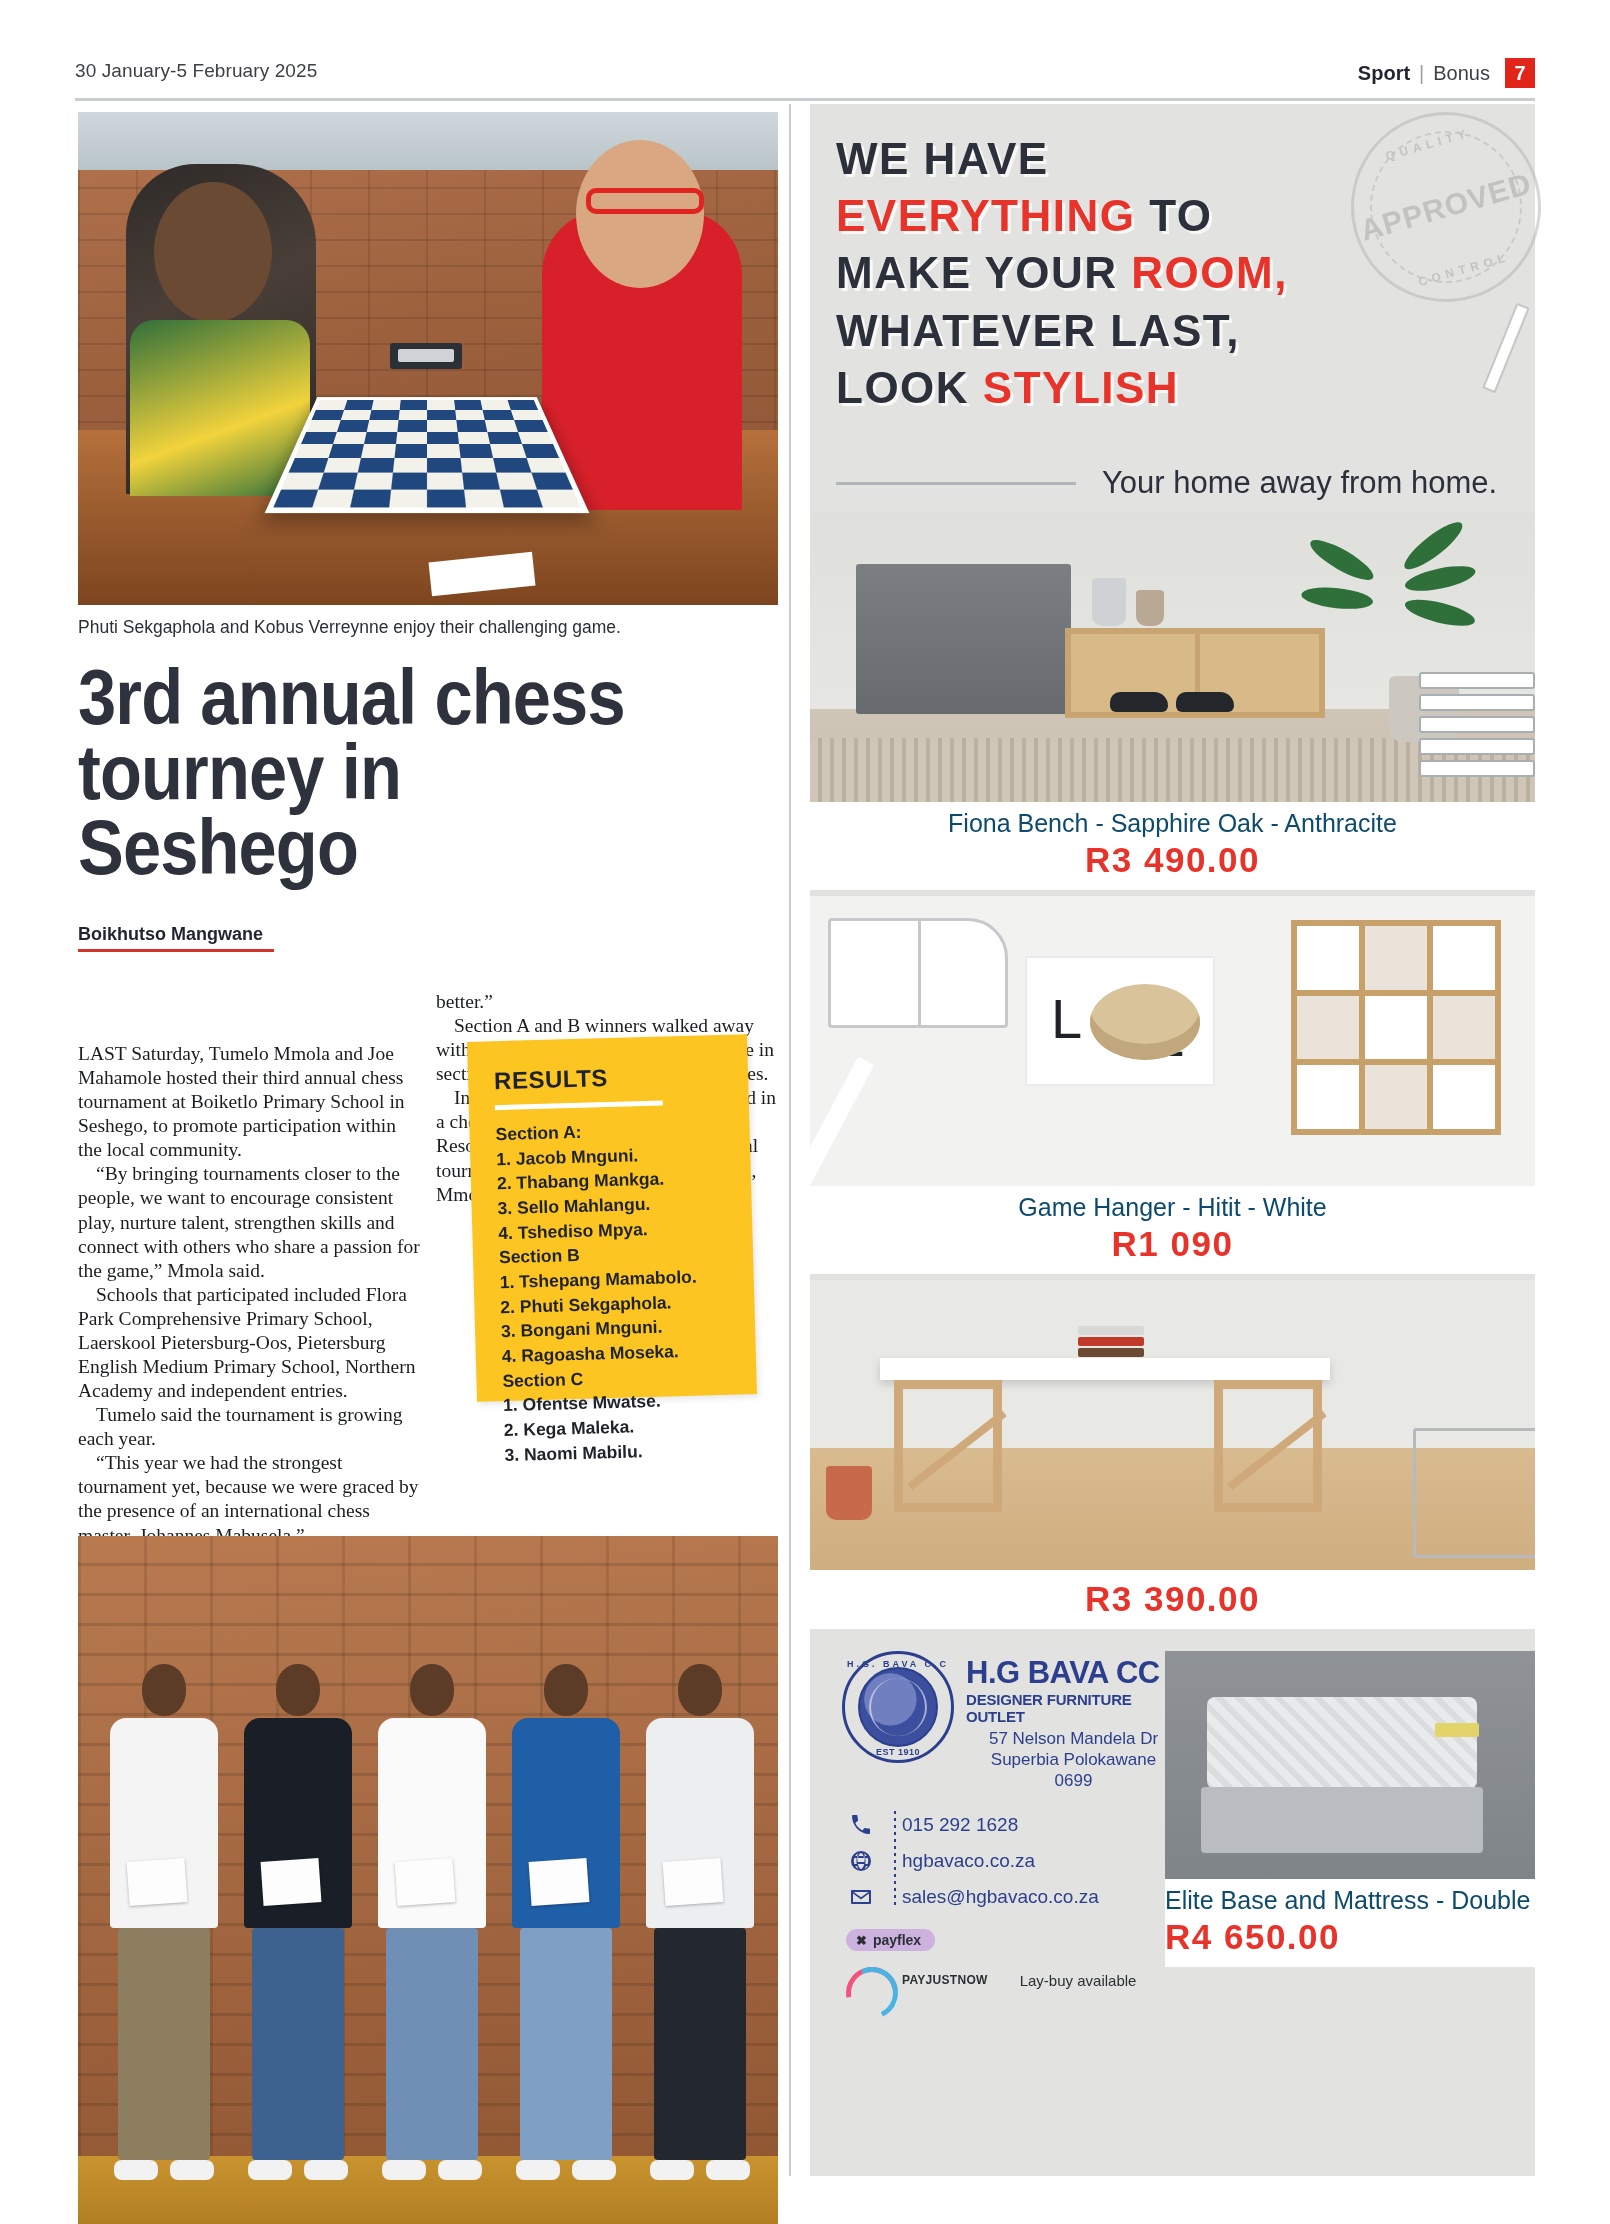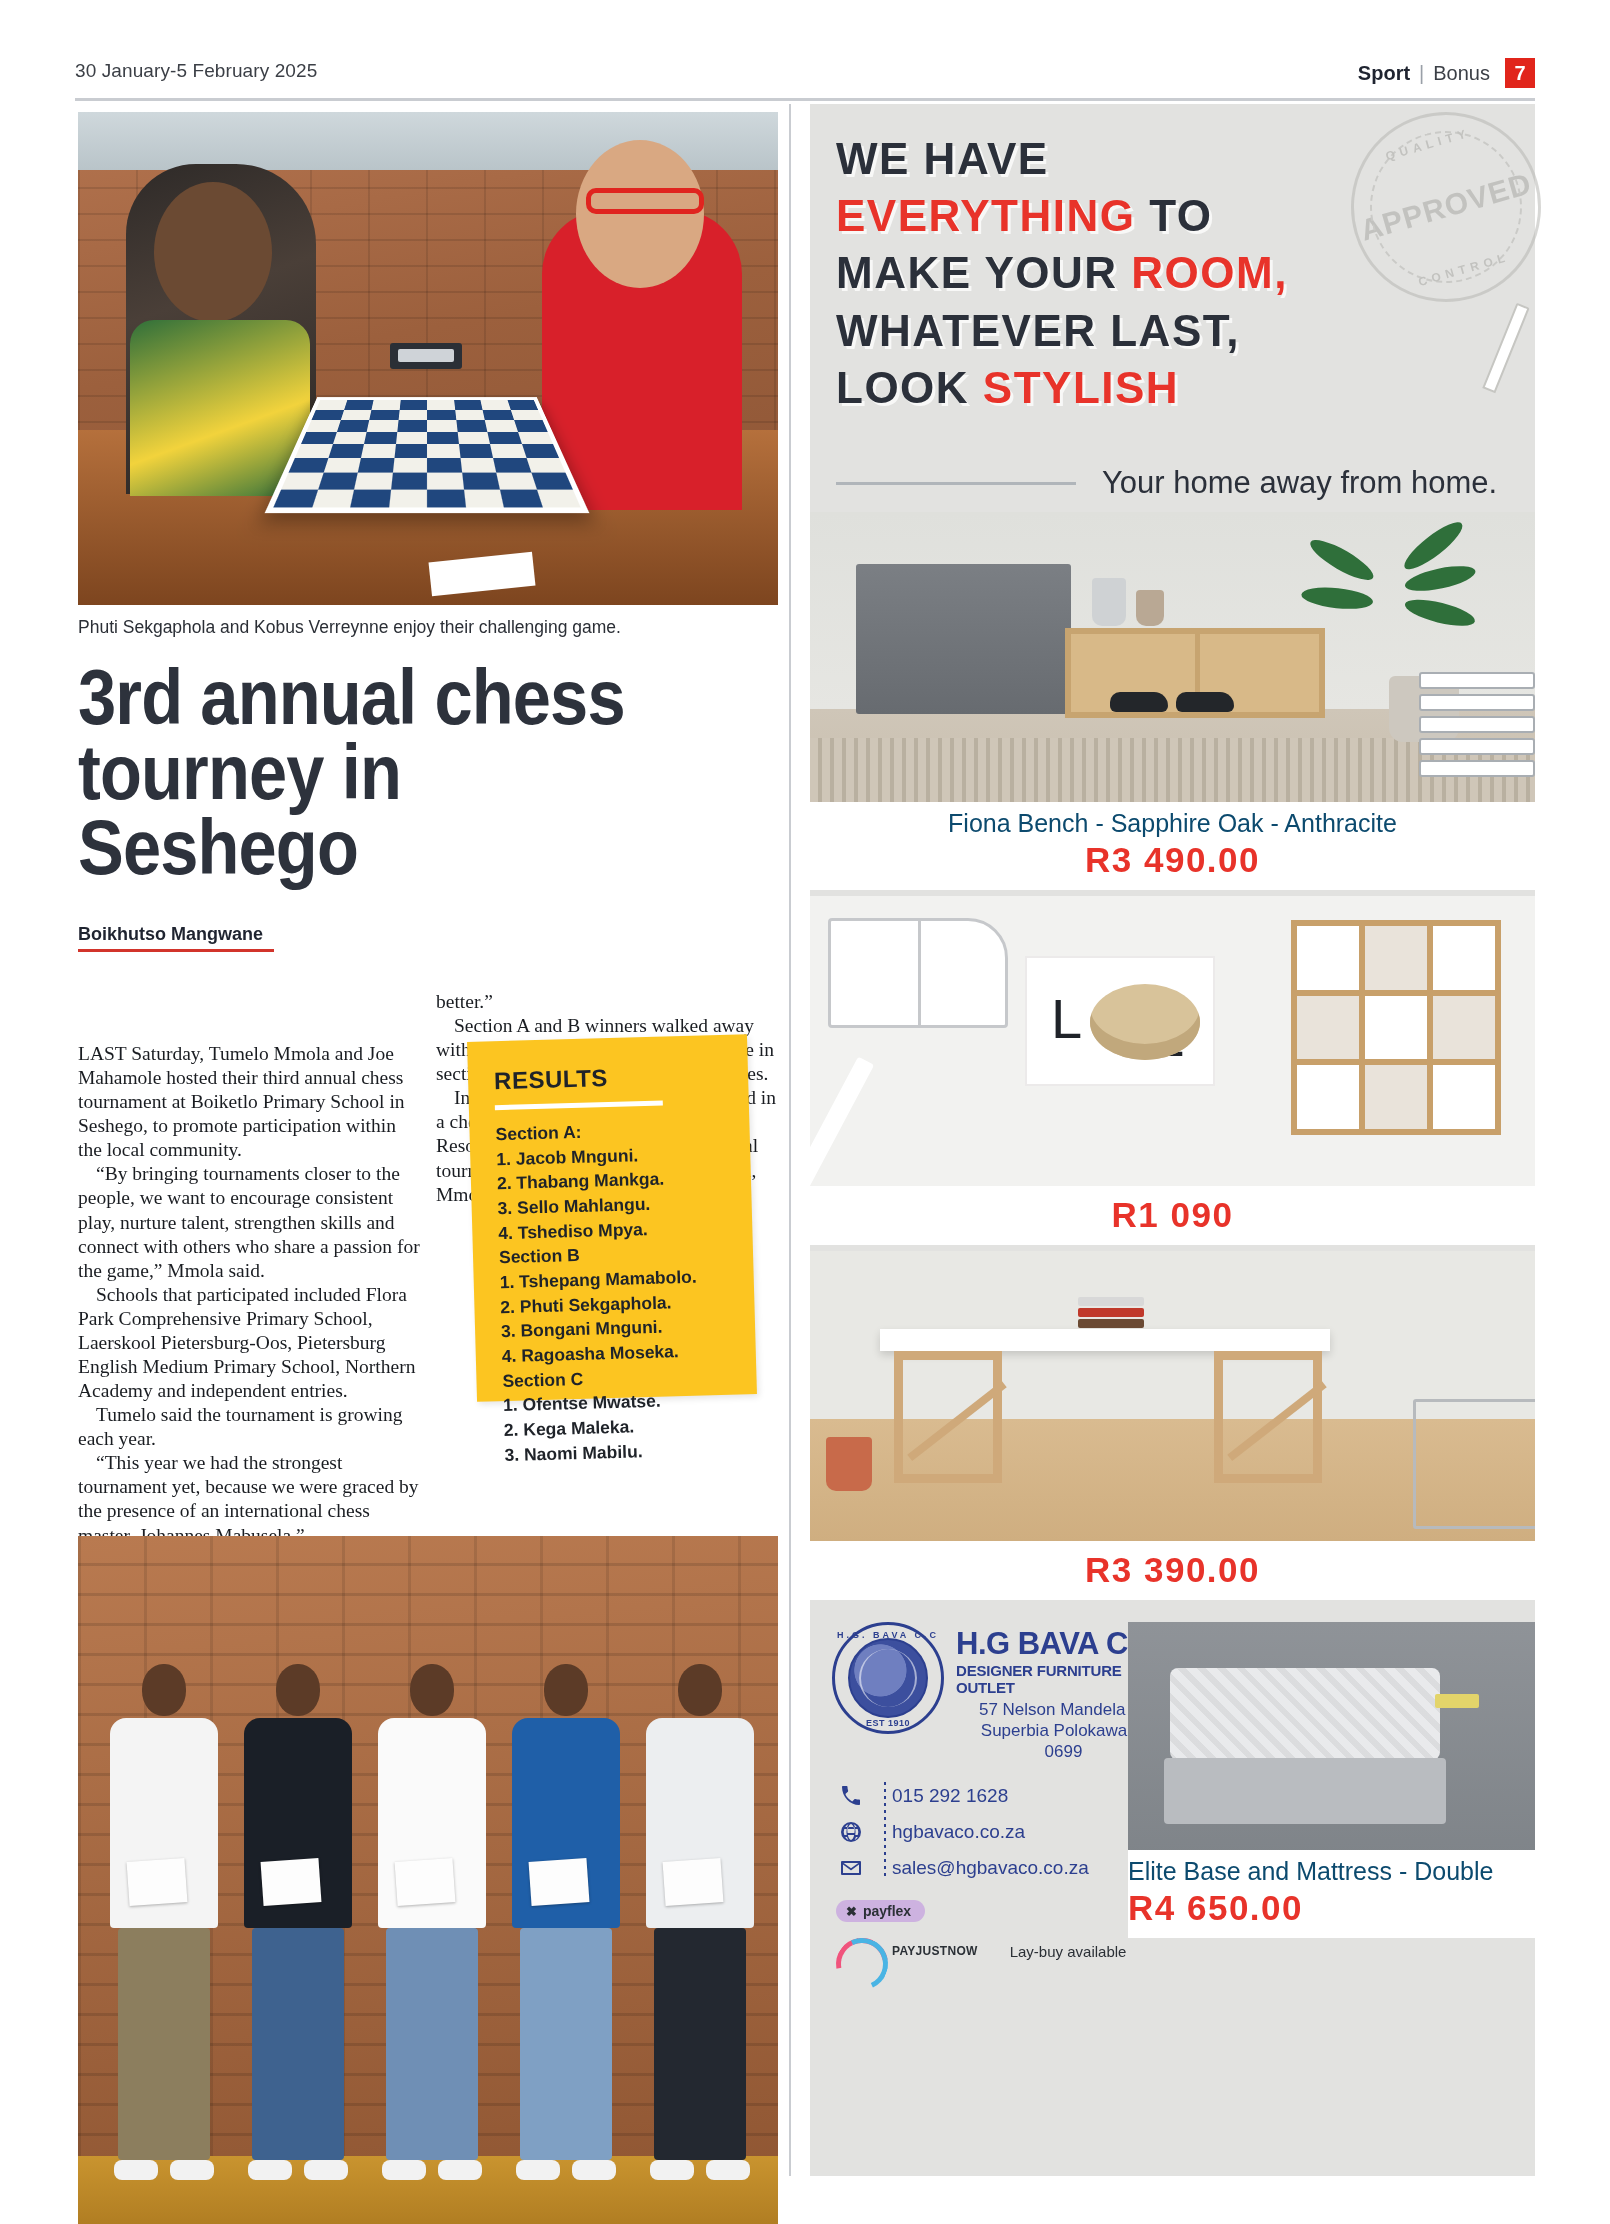--- a/index.html
+++ b/index.html
@@ -354,21 +354,21 @@
     border-radius: 4px 4px 10px 10px;
   }
   .sc3 .book-outline {
     position: absolute; right: -8px; bottom: 12px; width: 130px; height: 130px;
     border: 3px solid #b7babd; border-radius: 3px;
   }
 
   
   .ad-bottom { position: relative; height: 340px; display: flex; }
   .contact {
-    width: 318px; padding: 16px 0 0 22px; position: relative;
+    width: 355px; padding: 16px 0 0 32px; position: relative;
   }
   .logo-row { display: flex; align-items: flex-start; gap: 12px; }
   .logo-circle {
     width: 112px; height: 112px; border-radius: 50%;
     border: 3px solid #2c3f8f; position: relative; flex: 0 0 auto;
   }
   .logo-circle .inner {
     position: absolute; inset: 13px; border-radius: 50%; border: 2px solid #2c3f8f;
     background: radial-gradient(circle at 40% 40%, #6f7fc0 0 40%, #3c4f9e 41% 100%);
   }
@@ -722,20 +722,21 @@
           <div></div>
             <div class="wh"></div>
             <div></div>
           <div class="wh"></div>
             <div></div>
             <div class="wh"></div>
         </div>
         <div class="pen-white"></div>
       </div>
       <div class="prod-label-wrap">
+        <div class="prod-name">Game Hanger - Hitit - White</div>
         <div class="prod-price">R1 090</div>
       </div>
     </div>
 
     <div class="prod">
       <div class="prod-img sc3">
         <div class="desktop"></div>
         <div class="legbox l"></div>
         <div class="legbox r"></div>
         <div class="booksm">

